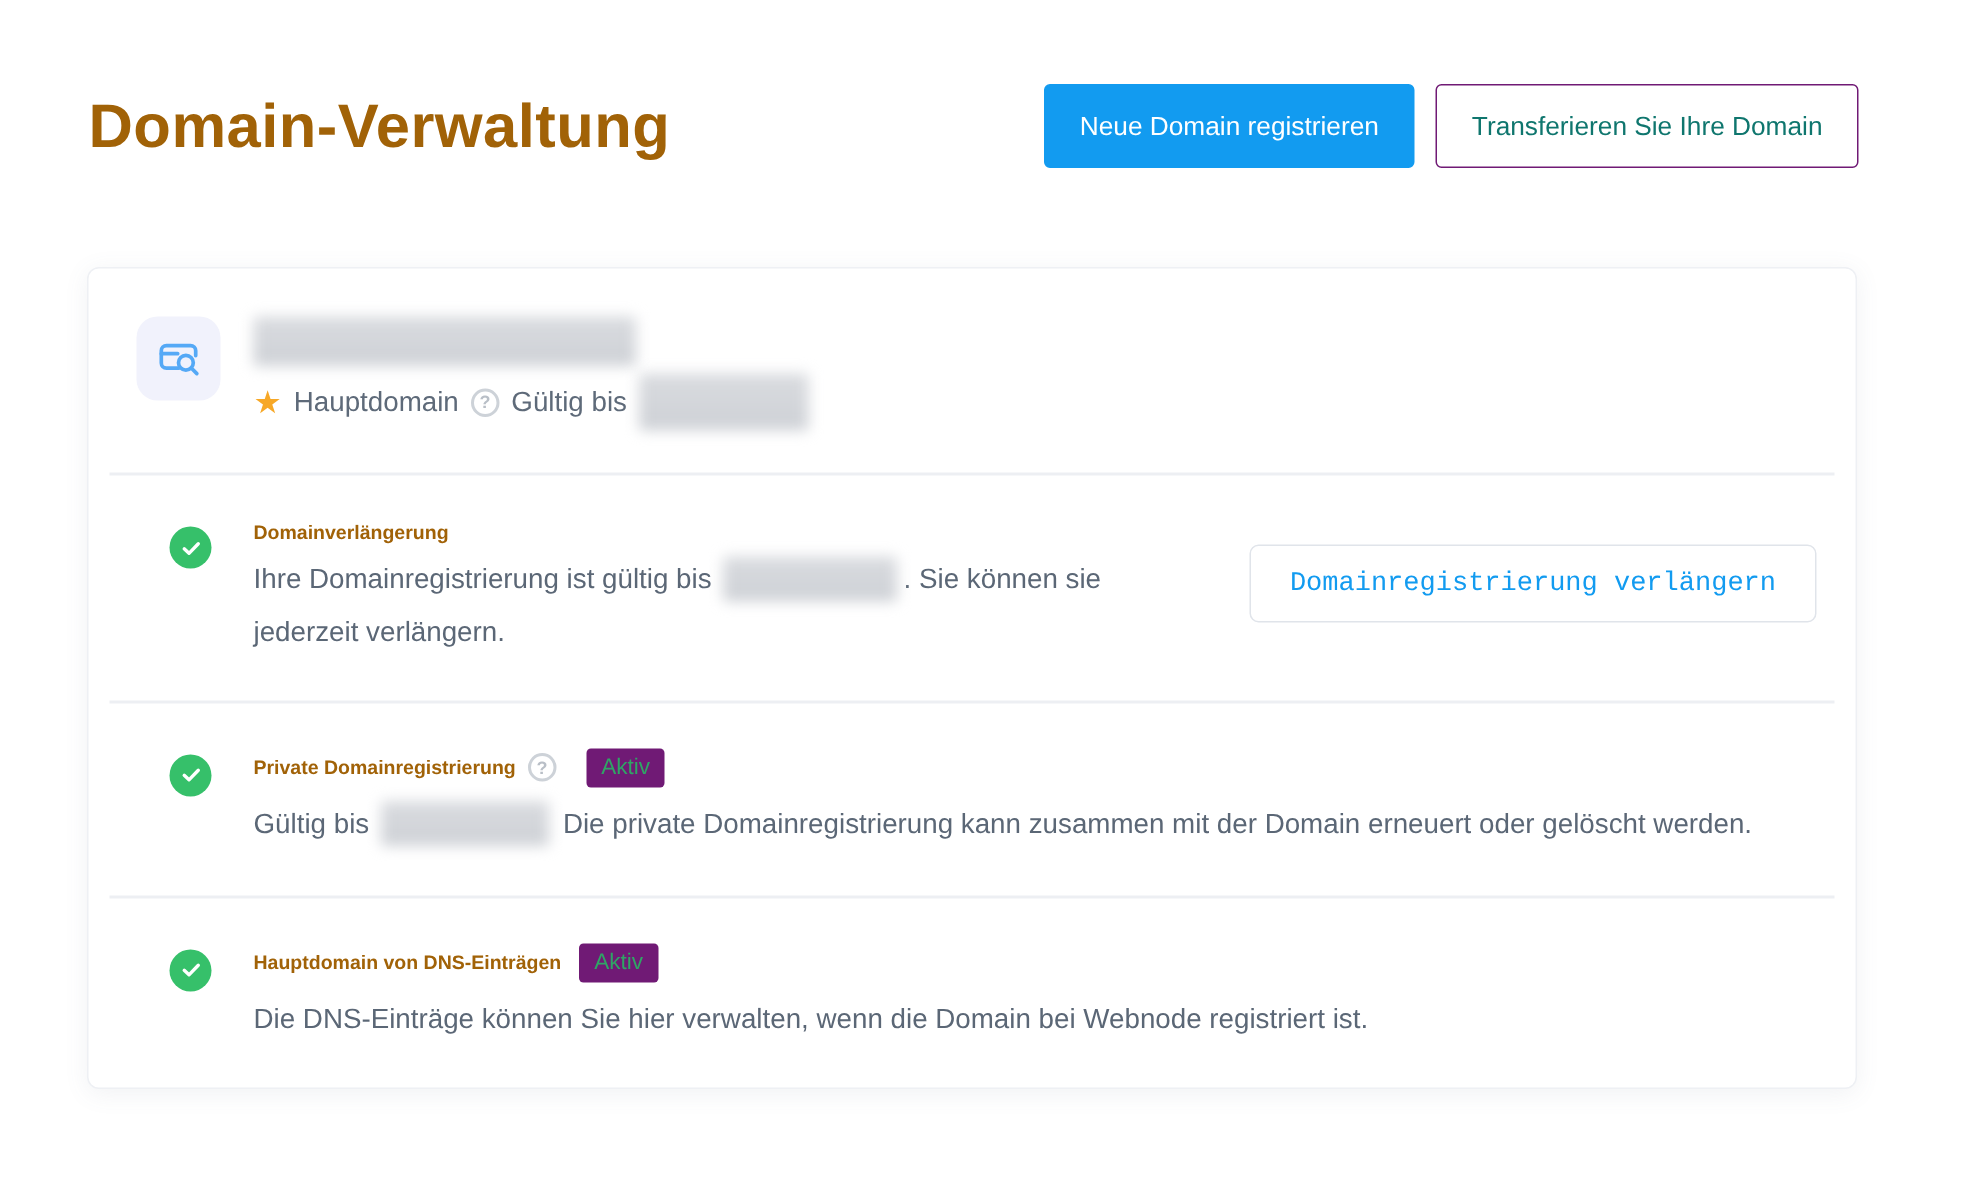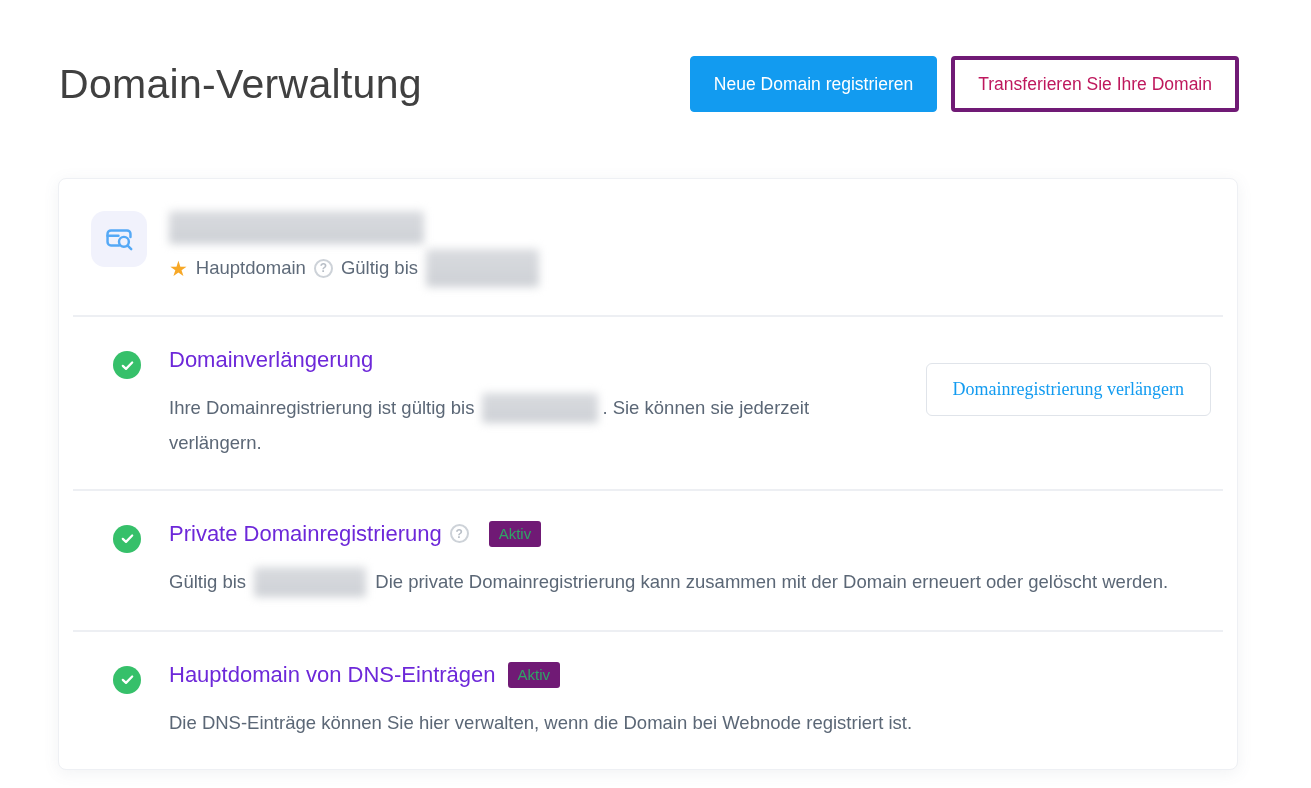--- a/index.html
+++ b/index.html
@@ -10,30 +10,30 @@
     font-family:"Liberation Sans", sans-serif;
     color:#5b6776;
   }
 
   
   .topbar {
     display:flex; justify-content:space-between; align-items:center;
     padding:56px 72px 0 59px;
   }
   .page-title {
-    margin:0; font-size:41px; font-weight:400; color:#404040; letter-spacing:0.3px;
+    margin:0; font-size:41px; font-weight:700; color:#a16207; letter-spacing:0.3px;
   }
   .btn-row { display:flex; gap:14px; }
   .btn {
     height:56px; padding:0 23px; font-size:17.5px; border-radius:4px;
     display:flex; align-items:center; justify-content:center;
     font-family:"Liberation Sans", sans-serif; cursor:pointer; white-space:nowrap;
   }
   .btn-primary { background:#129bf0; border:1px solid #129bf0; color:#ffffff; }
-  .btn-secondary { background:#ffffff; border:4px solid #701a75; color:#be185d; }
+  .btn-secondary { background:#ffffff; border:1px solid #701a75; color:#0f766e; }
 
   
   .card {
     width:1180px; margin:66px 0 0 58px;
     background:#ffffff; border:1px solid #eef0f4; border-radius:8px;
     box-shadow:0 3px 16px rgba(100,110,130,0.09);
   }
 
   
   .card-header { display:flex; padding:32px 32px 28px 32px; gap:22px; }
@@ -61,37 +61,37 @@
     display:flex; align-items:flex-start; gap:28px;
     margin:0 14px; padding:30px 12px 30px 40px;
     border-top:2px solid #edeff3;
   }
   .check-circle {
     width:28px; height:28px; flex:none; border-radius:50%; background:#36c06a;
     display:flex; align-items:center; justify-content:center; margin-top:4px;
   }
   .sec-body { flex:1; }
   .sec-title-row { display:flex; align-items:center; }
-  .sec-title { font-size:22px; font-weight:400; color:#6d28d9; }
+  .sec-title { font-size:13px; font-weight:700; color:#a16207; }
   .badge {
     background:#701a75; color:#2fa565; font-size:15px; padding:5px 10px;
     border-radius:3px; margin-left:12px; line-height:1.1;
   }
-  .sec-text { margin-top:18px; font-size:18.5px; line-height:33px; color:#5b6776; }
+  .sec-text { margin-top:7px; font-size:18.5px; line-height:33px; color:#5b6776; }
   .sec-text .inline-blur { display:inline-block; vertical-align:middle; height:30px; margin:0 4px 3px 8px; }
   .blur-1 { width:116px; }
   .blur-2 { width:112px; }
   .w-720 { max-width:722px; }
   .w-1015 { max-width:1016px; }
 
   .sec-action { margin-left:16px; flex:none; }
   .btn-outline {
     background:#ffffff; border:1px solid #e0e4ea; border-radius:6px;
     color:#129bf0; font-size:18px; padding:15px 26px; margin-top:16px;
-    font-family:Liberation Serif, serif; cursor:pointer; white-space:nowrap;
+    font-family:Liberation Mono, monospace; cursor:pointer; white-space:nowrap;
   }
   .btn-dns {
     background:#f6fafd; border:1px solid #d8e8f6; position:relative;
     padding:15px 34px; margin-top:4px;
   }
   .cursor-wrap {
     position:absolute; left:86px; top:27px; width:42px; height:56px; pointer-events:none;
   }
 </style>
 </head>

